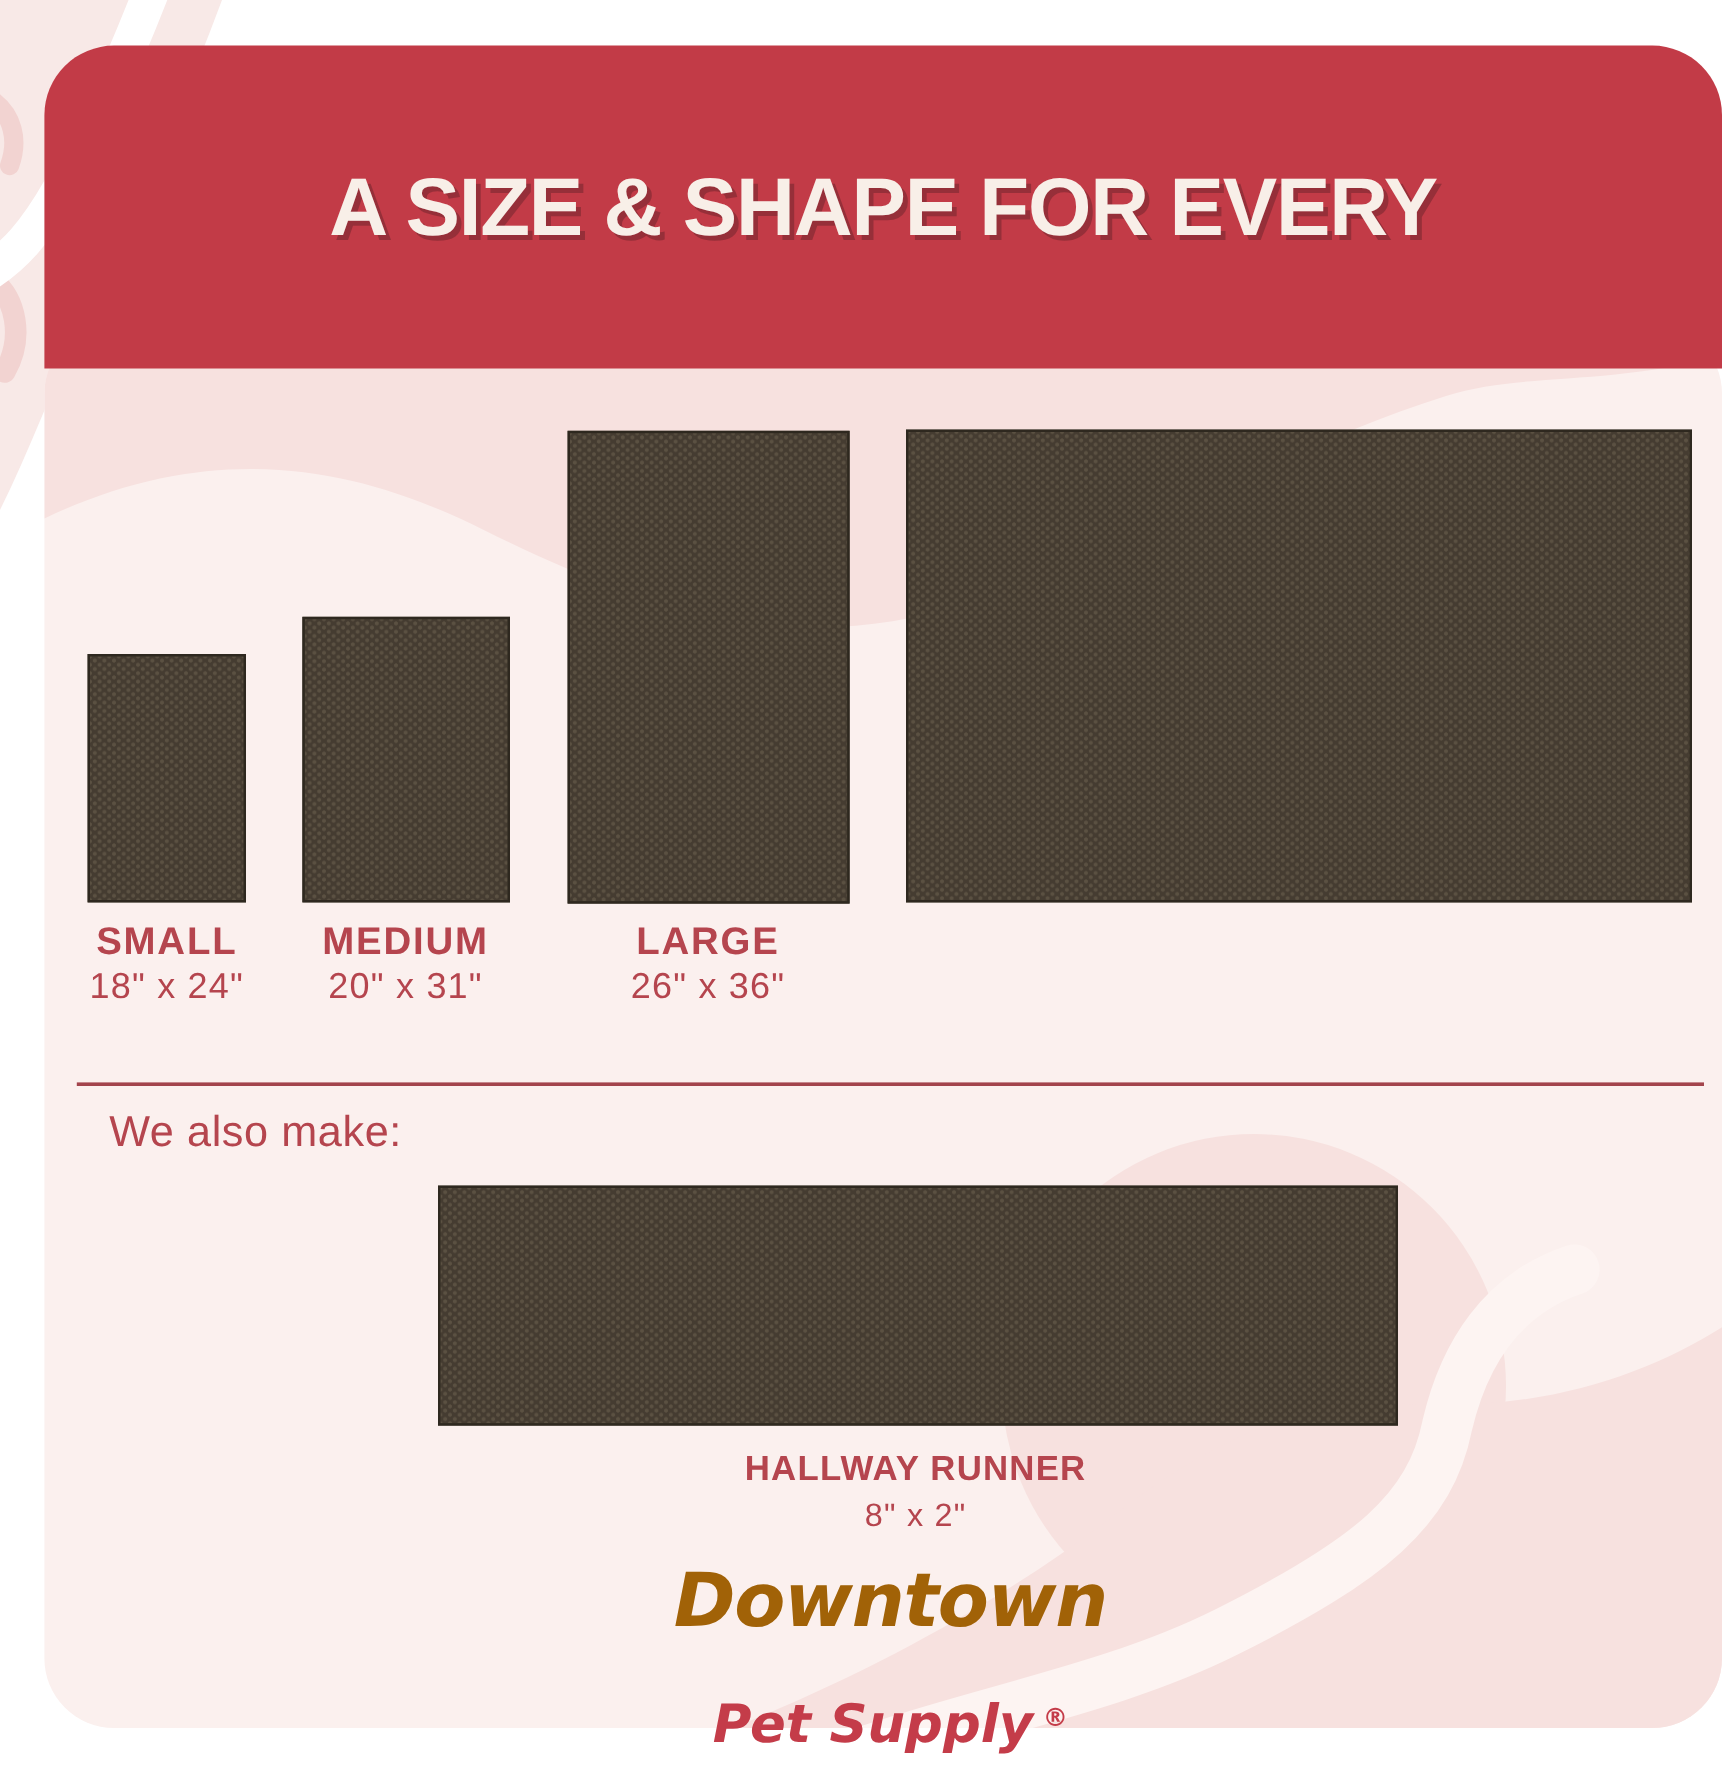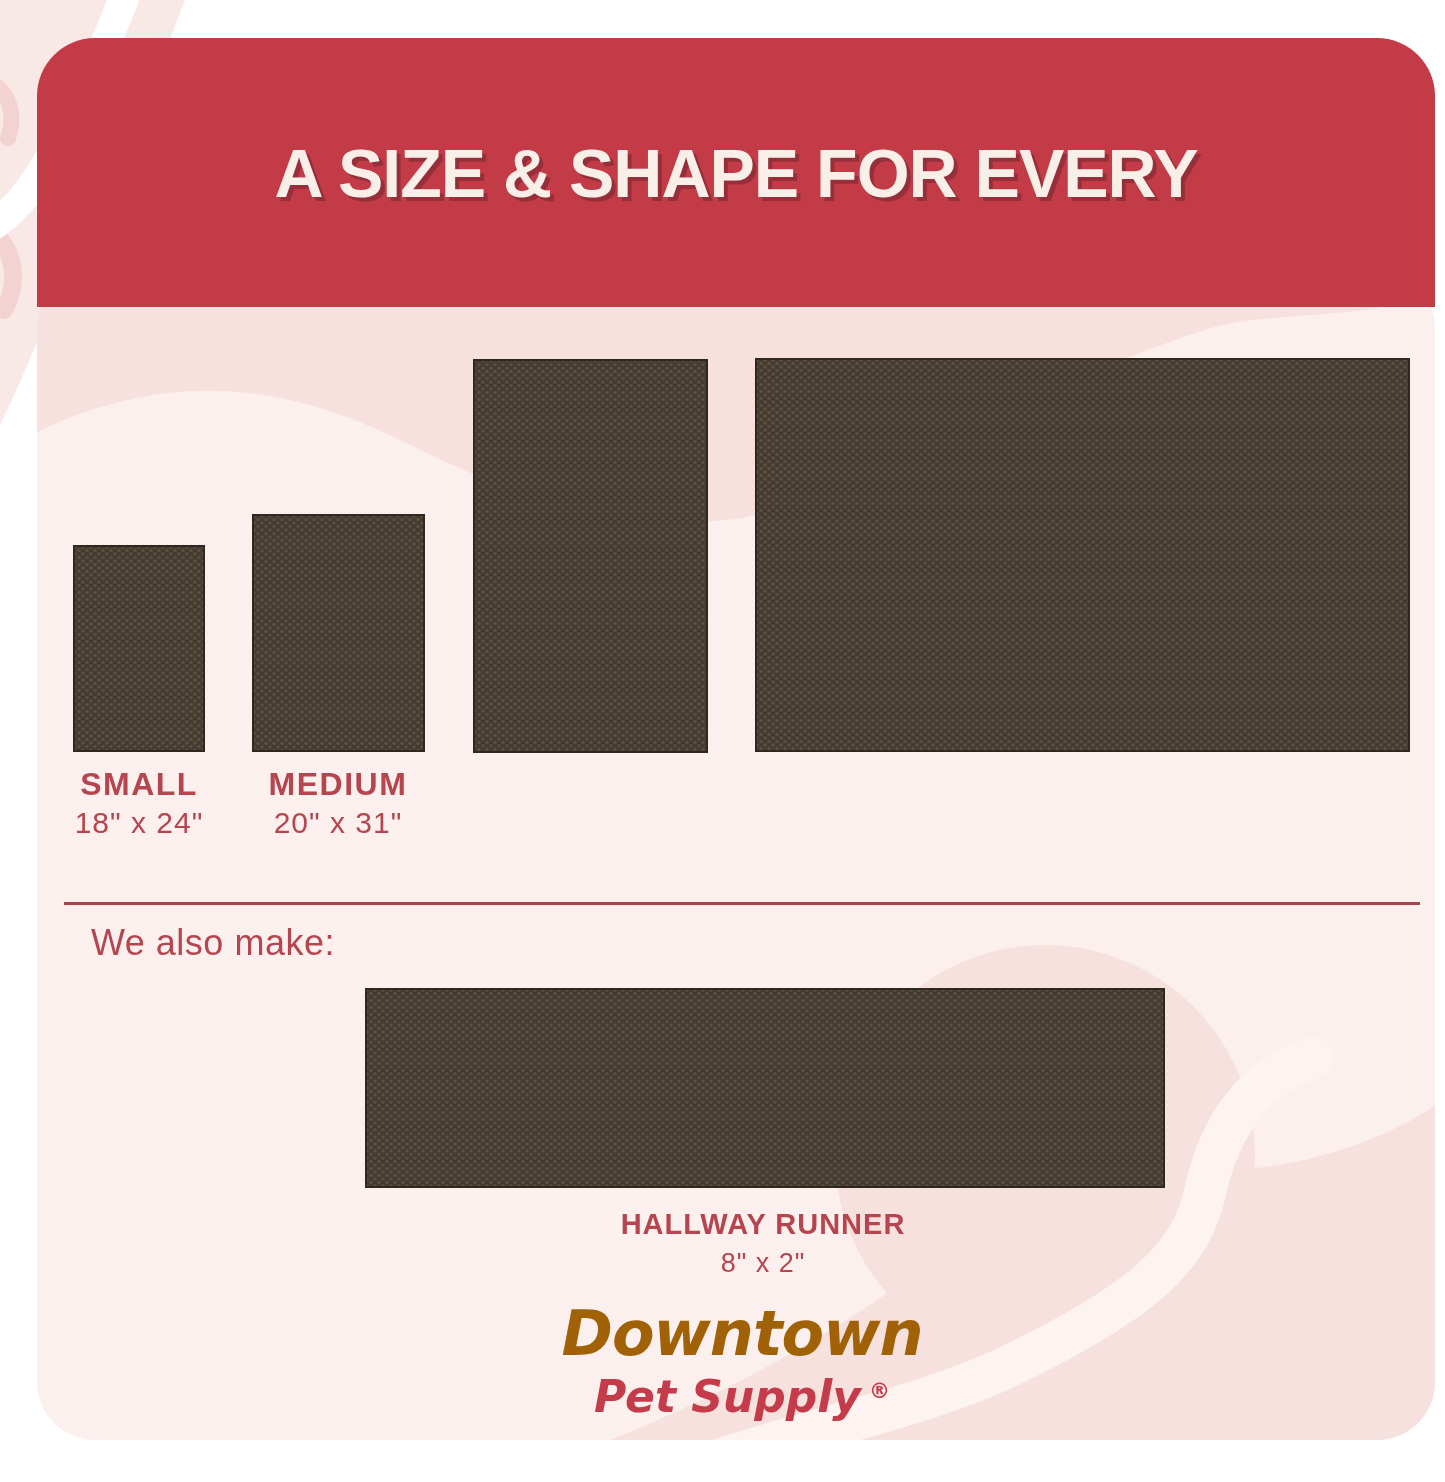--- a/index.html
+++ b/index.html
@@ -64,21 +64,21 @@
   }
   
   .brand{position:absolute;left:392px;top:1302px;width:700px;text-align:center;z-index:2;
          font-family:"DejaVu Sans", sans-serif;}
   .brand-name{
     color:#a16207;font-size:62px;font-weight:bold;font-style:italic;
     line-height:64px;letter-spacing:-1px;
   }
   .brand-tagline{
     color:#c43c49;font-size:44px;font-weight:bold;font-style:italic;
-    line-height:50px;letter-spacing:0;
+    line-height:50px;letter-spacing:0;margin-top:40px;
   }
   .brand-reg{font-size:21px;font-style:normal;vertical-align:14px;margin-left:8px;}
 </style>
 </head>
 <body>
 
 <div class="page">
 
   <svg class="decor" width="1445" height="1482" viewBox="0 0 1445 1482">
     <rect width="1445" height="1482" fill="#ffffff"></rect>
@@ -117,20 +117,24 @@
   <div class="rug rug-xlarge"></div>
 
   <div class="size-label lbl-small">
     <div class="size-name">SMALL</div>
     <div class="size-dims">18" x 24"</div>
   </div>
   <div class="size-label lbl-medium">
     <div class="size-name">MEDIUM</div>
     <div class="size-dims">20" x 31"</div>
   </div>
+  <div class="size-label lbl-large">
+    <div class="size-name">LARGE</div>
+    <div class="size-dims">26" x 36"</div>
+  </div>
 
   <div class="divider"></div>
   <div class="also-make">We also make:</div>
 
   <div class="rug rug-runner"></div>
   <div class="size-label lbl-runner">
     <div class="size-name">HALLWAY RUNNER</div>
     <div class="size-dims">8" x 2"</div>
   </div>
 

